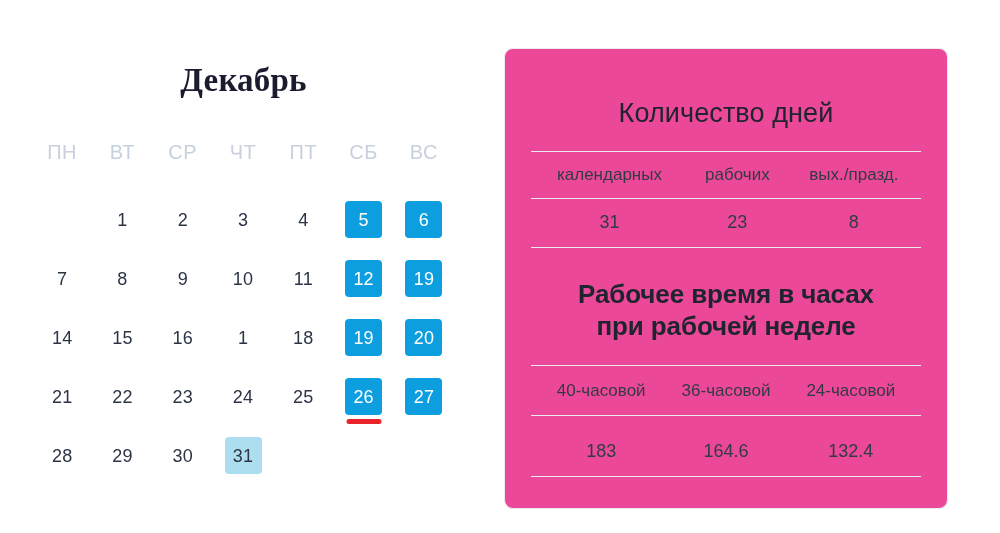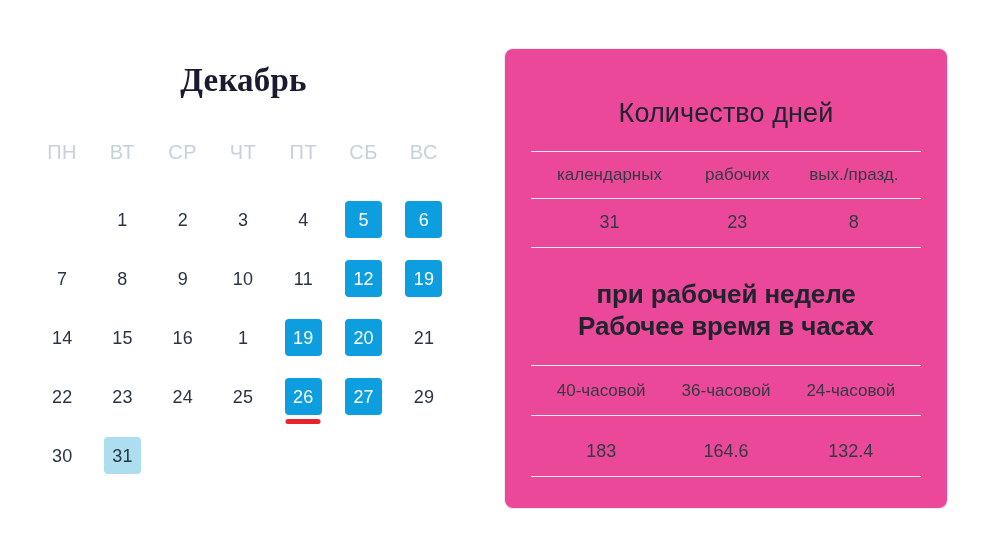--- a/index.html
+++ b/index.html
@@ -225,20 +225,23 @@
         <div class="cell">
           <div class="daybox">15</div>
         </div>
         <div class="cell">
           <div class="daybox">16</div>
         </div>
         <div class="cell">
           <div class="daybox">1</div>
         </div>
         <div class="cell">
+          <div class="daybox">18</div>
+        </div>
+        <div class="cell">
           <div class="daybox weekend">19</div>
         </div>
         <div class="cell">
           <div class="daybox weekend">20</div>
         </div>
         <div class="cell">
           <div class="daybox">21</div>
         </div>
         <div class="cell">
           <div class="daybox">22</div>
@@ -250,20 +253,23 @@
           <div class="daybox">24</div>
         </div>
         <div class="cell">
           <div class="daybox">25</div>
         </div>
         <div class="cell">
           <div class="daybox weekend">26<span class="marker"></span></div>
         </div>
         <div class="cell">
           <div class="daybox weekend">27</div>
+        </div>
+        <div class="cell">
+          <div class="daybox">28</div>
         </div>
         <div class="cell">
           <div class="daybox">29</div>
         </div>
         <div class="cell">
           <div class="daybox">30</div>
         </div>
         <div class="cell">
           <div class="daybox short">31</div>
         </div>
@@ -286,22 +292,22 @@
         <tbody>
           <tr>
             <td>31</td>
             <td>23</td>
             <td>8</td>
           </tr>
         </tbody>
       </table>
 
       <div class="panel-heading heading-hours">
+        <div>Рабочее время в часах</div>
         <div>при рабочей неделе</div>
-        <div>Рабочее время в часах</div>
       </div>
 
       <table class="stat hours-table">
         <thead>
           <tr>
             <th>40-часовой</th>
             <th>36-часовой</th>
             <th>24-часовой</th>
           </tr>
         </thead>

